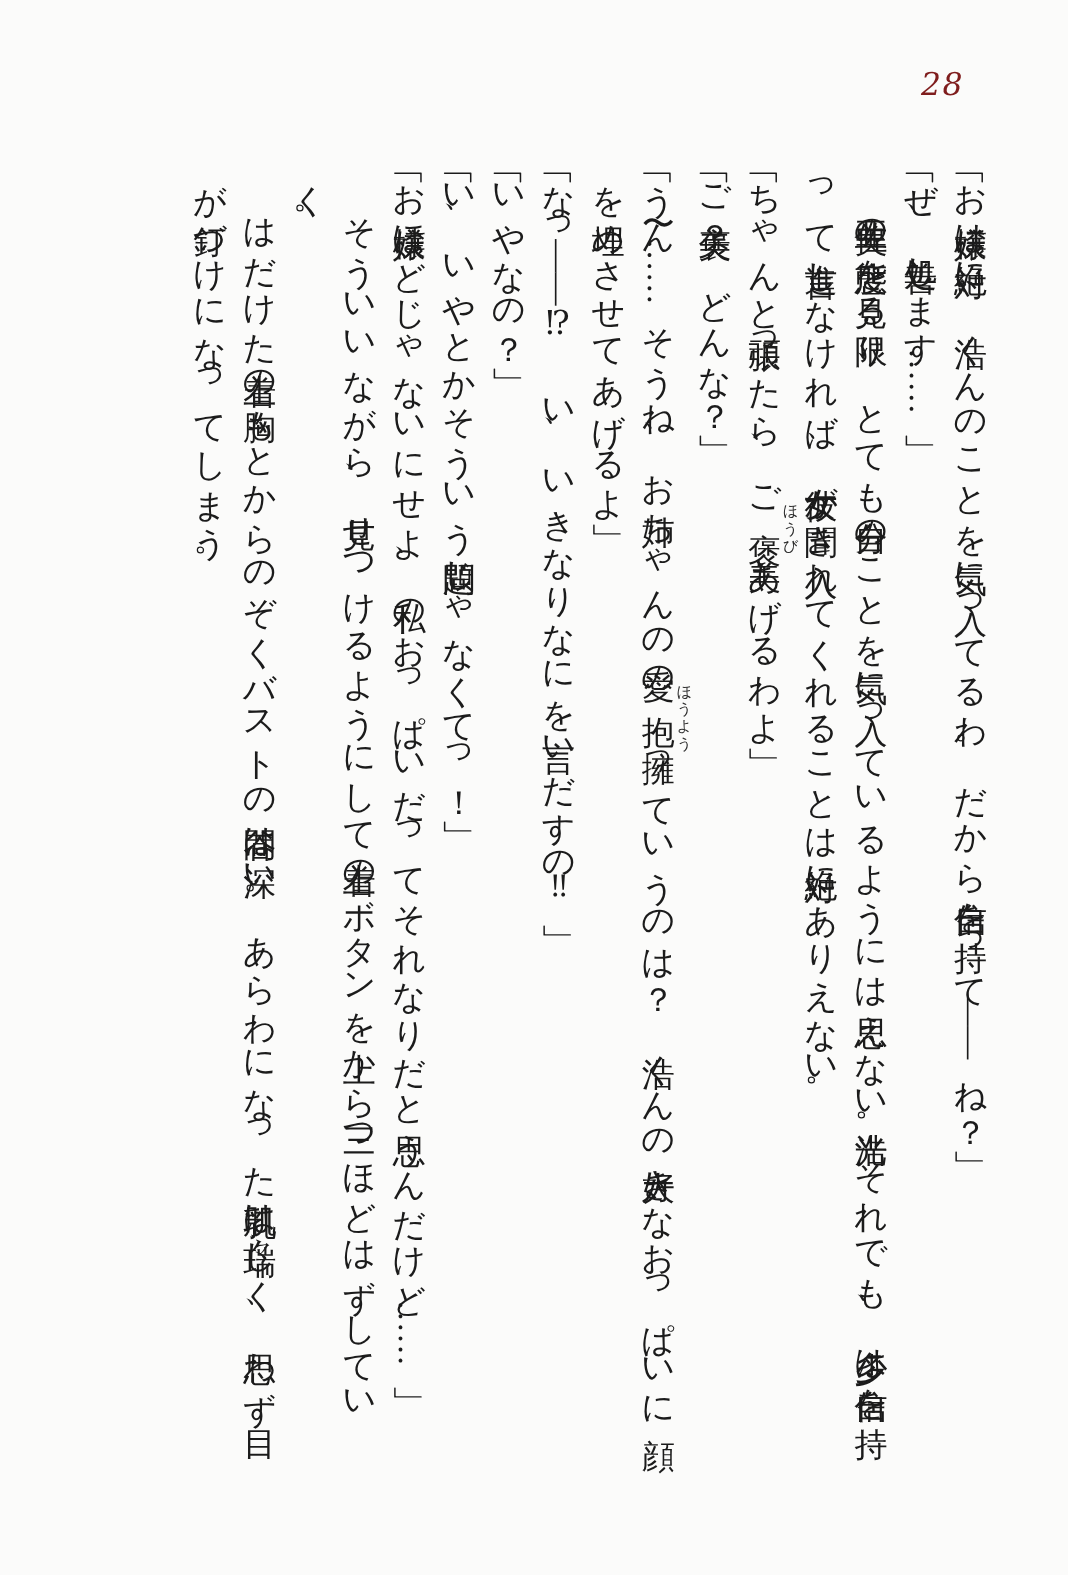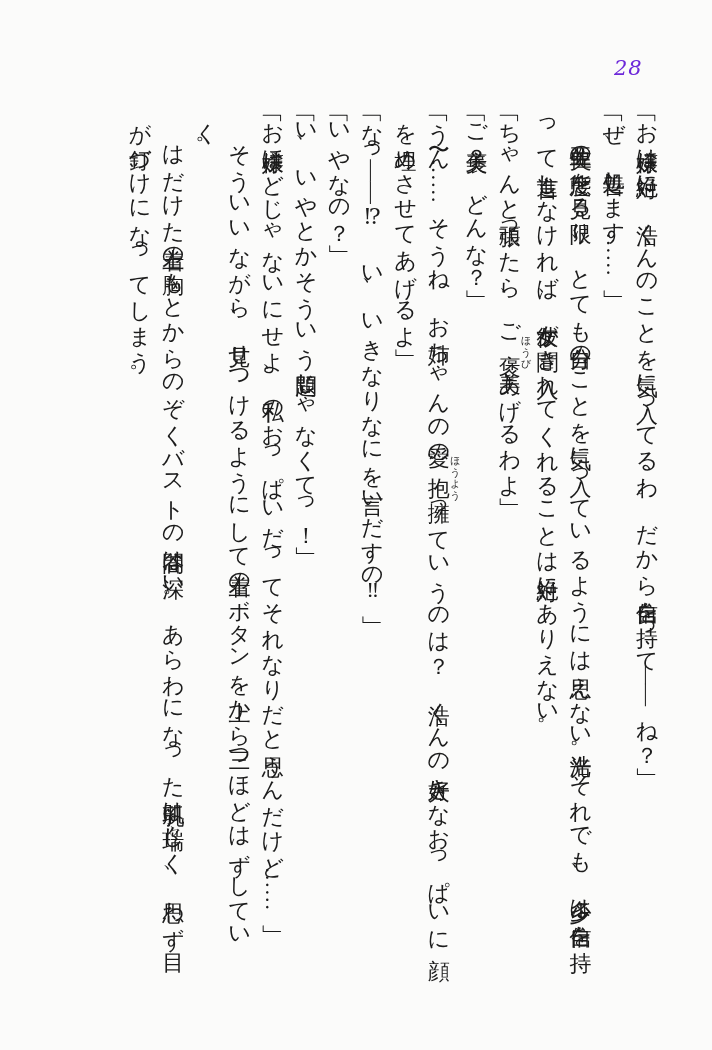--- a/index.html
+++ b/index.html
@@ -13,26 +13,26 @@
     position: relative;
     overflow: hidden;
   }
   .page {
     position: absolute;
     inset: 0;
     background: #fbfbfa;
   }
   .page-number {
     position: absolute;
-    top: 56px;
+    top: 44px;
     left: 614px;
     font-family: "DejaVu Serif", "Liberation Serif", serif;
     font-style: italic;
     font-size: 21px;
-    color: #6d28d9;
+    color: #7f1d1d;
     letter-spacing: 1px;
   }
   .novel-text {
     position: absolute;
     top: 108px;
     right: 48px;
     width: 566px;
     height: 838px;
     writing-mode: vertical-rl;
     text-orientation: mixed;

